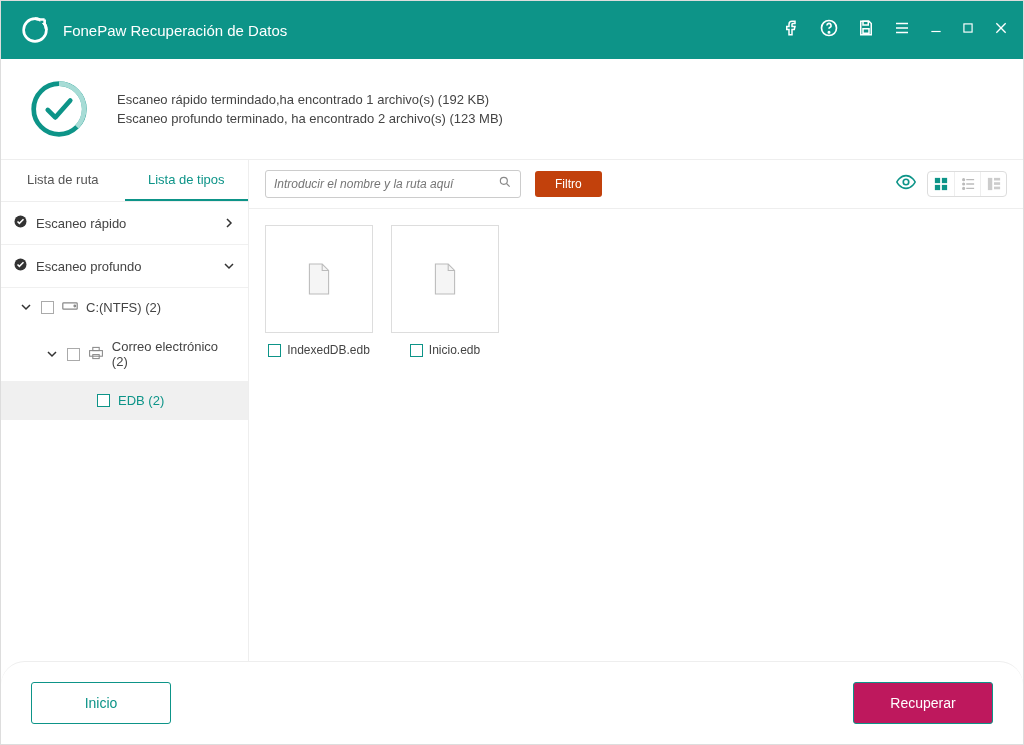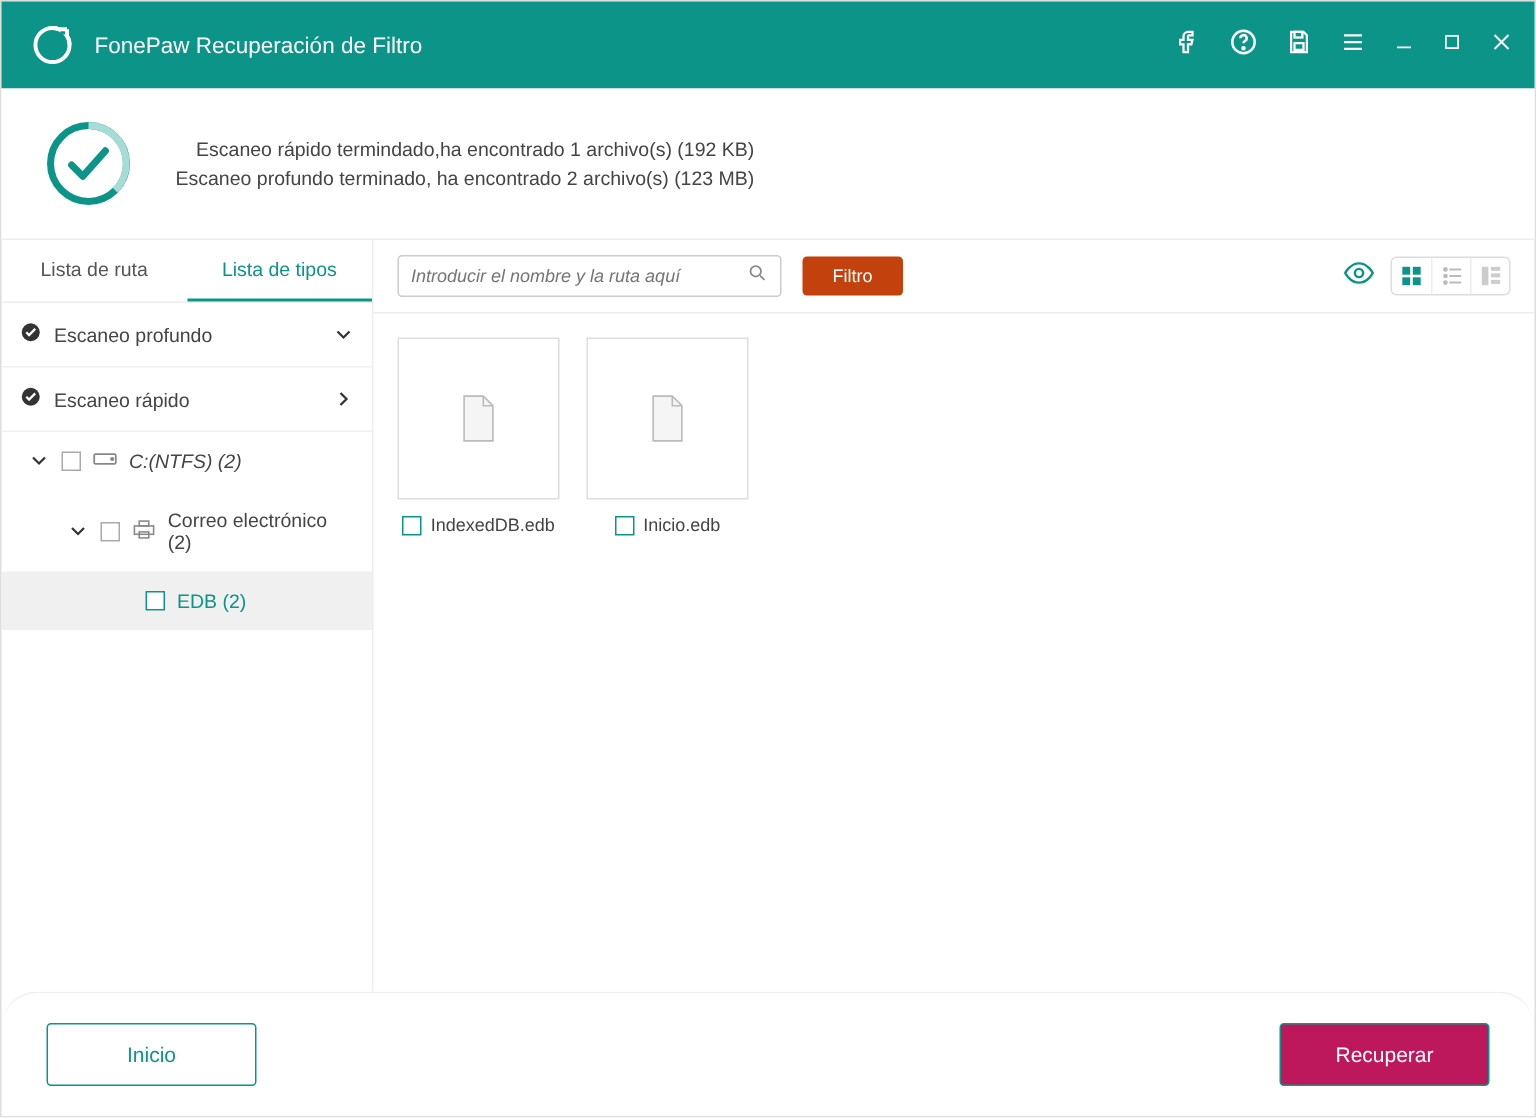--- a/index.html
+++ b/index.html
@@ -16,21 +16,21 @@
   }
   .titlebar .logo { width: 28px; height: 28px; margin-right: 14px; }
   .titlebar .title { font-size: 15px; flex: 1; }
   .titlebar .sysicons { display: flex; gap: 18px; align-items: center; }
   .titlebar .sysicons span, .titlebar .sysicons svg { cursor: pointer; }
 
   .header {
     background: #fff;
     padding: 20px 28px;
     border-bottom: 1px solid #eee;
-    display: flex; align-items: center; gap: 28px; text-align: right;
+    display: flex; align-items: center; gap: 28px;
   }
   .header .check { width: 60px; height: 60px; }
   .header .msgs { font-size: 13px; color: #444; }
   .header .msgs p { margin: 4px 0; }
 
   .body { flex: 1; display: flex; min-height: 0; }
 
   .sidebar {
     width: 248px; border-right: 1px solid #eee; display: flex; flex-direction: column;
   }
@@ -41,21 +41,21 @@
   }
   .tab.active { color: #0d9488; border-bottom-color: #0d9488; }
 
   .tree { font-size: 13px; color: #444; }
   .tree-row {
     display: flex; align-items: center; gap: 8px; padding: 12px 12px; cursor: pointer;
   }
   .tree-row .grow { flex: 1; }
   .tree-row.section { border-bottom: 1px solid #f0f0f0; }
   .tree-row .chev { width: 14px; text-align: center; color: #333; }
-  .tree-row.lvl1 { padding-left: 18px; font-style: italic; }
+  .tree-row.lvl1 { padding-left: 18px; }
   .tree-row.lvl2 { padding-left: 44px; }
   .tree-row.lvl3 { padding-left: 96px; background: #f0f0f0; color: #0d9488; }
   .cbox {
     width: 13px; height: 13px; border: 1px solid #aaa; background: #fff; flex: 0 0 auto;
   }
   .cbox.teal { border-color: #0d9488; }
   .disk-icon, .mail-icon { color: #888; }
 
   .main { flex: 1; display: flex; flex-direction: column; }
   .toolbar {
@@ -103,21 +103,21 @@
 
   <div class="titlebar">
     <span class="logo">
       <svg viewBox="0 0 32 32" width="28" height="28">
           <circle cx="16" cy="16" r="13" fill="none" stroke="#fff" stroke-width="3"></circle>
           <path d="M16 3 A13 13 0 0 1 29 16" fill="none" stroke="#fff" stroke-width="3"></path>
           <rect x="22" y="2" width="6" height="6" fill="#0d9488"></rect>
           <path d="M21 4 h6 M27 4 v6" stroke="#fff" stroke-width="3" fill="none"></path>
         </svg>
     </span>
-    <span class="title">FonePaw Recuperación de Filtro</span>
+    <span class="title">FonePaw Recuperación de Datos</span>
     <div class="sysicons">
       <span>
         <svg width="18" height="18" viewBox="0 0 24 24" fill="none" stroke="#fff" stroke-width="2">
             <path d="M15 3h-3a4 4 0 0 0-4 4v3H5v4h3v7h4v-7h3l1-4h-4V7a1 1 0 0 1 1-1h3V3z"></path>
           </svg>
       </span>
       <span>
         <svg width="20" height="20" viewBox="0 0 24 24" fill="none" stroke="#fff" stroke-width="2">
             <circle cx="12" cy="12" r="9"></circle>
             <path d="M9.5 9a2.5 2.5 0 1 1 3.5 2.3c-.8.4-1 .9-1 1.7"></path>
@@ -177,39 +177,39 @@
       </div>
       <div class="tree">
 
         <div class="tree-row section">
           <span>
             <svg width="15" height="15" viewBox="0 0 20 20">
                 <circle cx="10" cy="10" r="8" fill="#333"></circle>
                 <path d="M6 10l2.5 2.5L14 7" stroke="#fff" stroke-width="2" fill="none"></path>
               </svg>
           </span>
-          <span class="grow">Escaneo profundo</span>
+          <span class="grow">Escaneo rápido</span>
           <span class="chev">
             <svg width="10" height="10" viewBox="0 0 10 10">
-                <path d="M1 3l4 4 4-4" stroke="#333" stroke-width="1.5" fill="none"></path>
+                <path d="M3 1l4 4-4 4" stroke="#333" stroke-width="1.5" fill="none"></path>
               </svg>
           </span>
         </div>
 
         <div class="tree-row section">
           <span>
             <svg width="15" height="15" viewBox="0 0 20 20">
                 <circle cx="10" cy="10" r="8" fill="#333"></circle>
                 <path d="M6 10l2.5 2.5L14 7" stroke="#fff" stroke-width="2" fill="none"></path>
               </svg>
           </span>
-          <span class="grow">Escaneo rápido</span>
+          <span class="grow">Escaneo profundo</span>
           <span class="chev">
             <svg width="10" height="10" viewBox="0 0 10 10">
-                <path d="M3 1l4 4-4 4" stroke="#333" stroke-width="1.5" fill="none"></path>
+                <path d="M1 3l4 4 4-4" stroke="#333" stroke-width="1.5" fill="none"></path>
               </svg>
           </span>
         </div>
 
         <div class="tree-row lvl1">
           <span class="chev">
             <svg width="10" height="10" viewBox="0 0 10 10">
                 <path d="M1 3l4 4 4-4" stroke="#333" stroke-width="1.5" fill="none"></path>
               </svg>
           </span>

